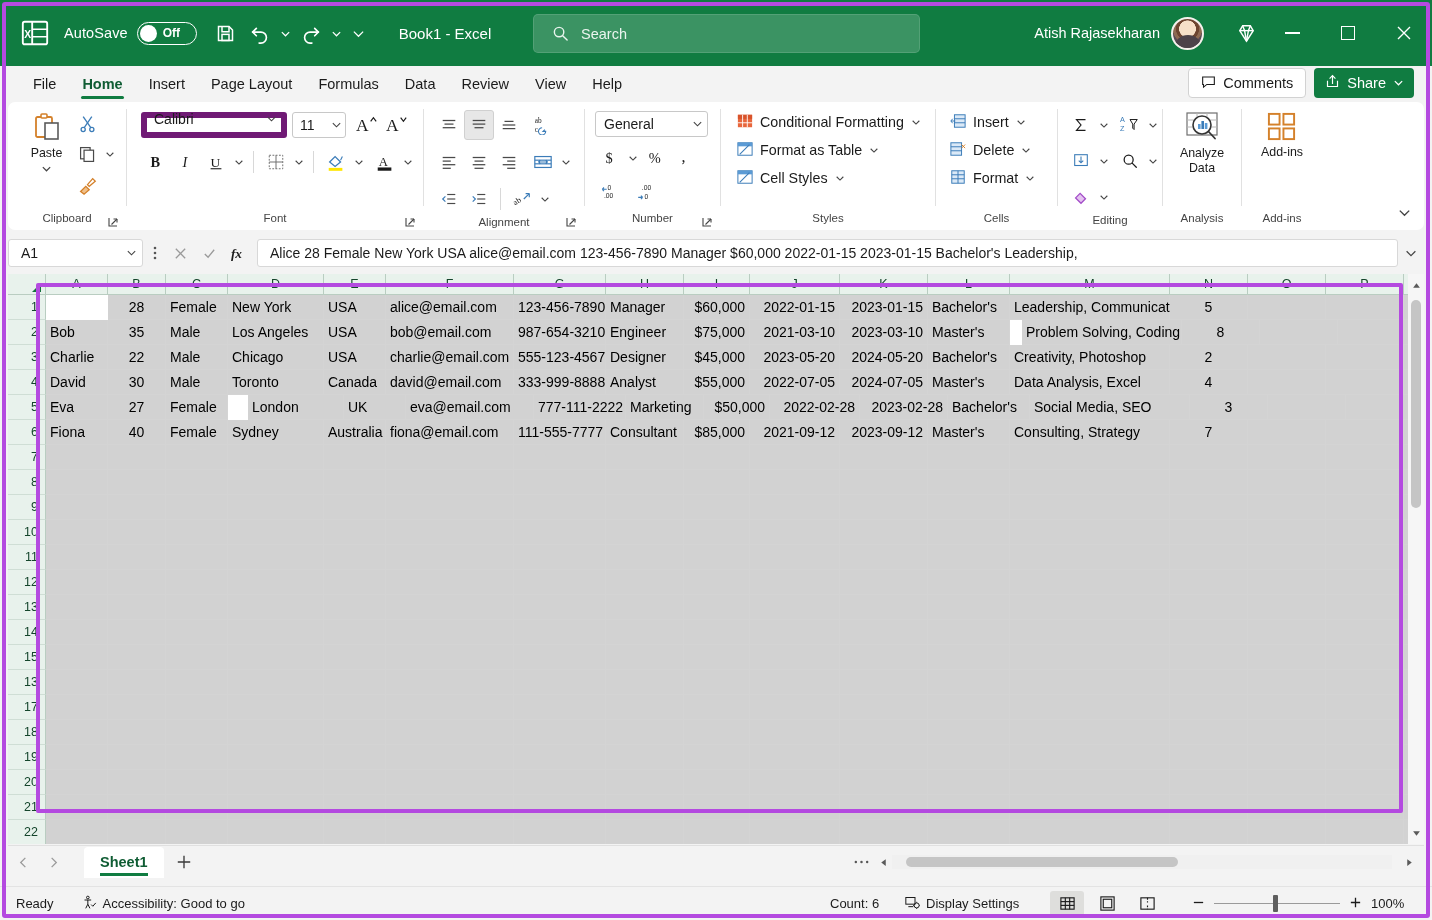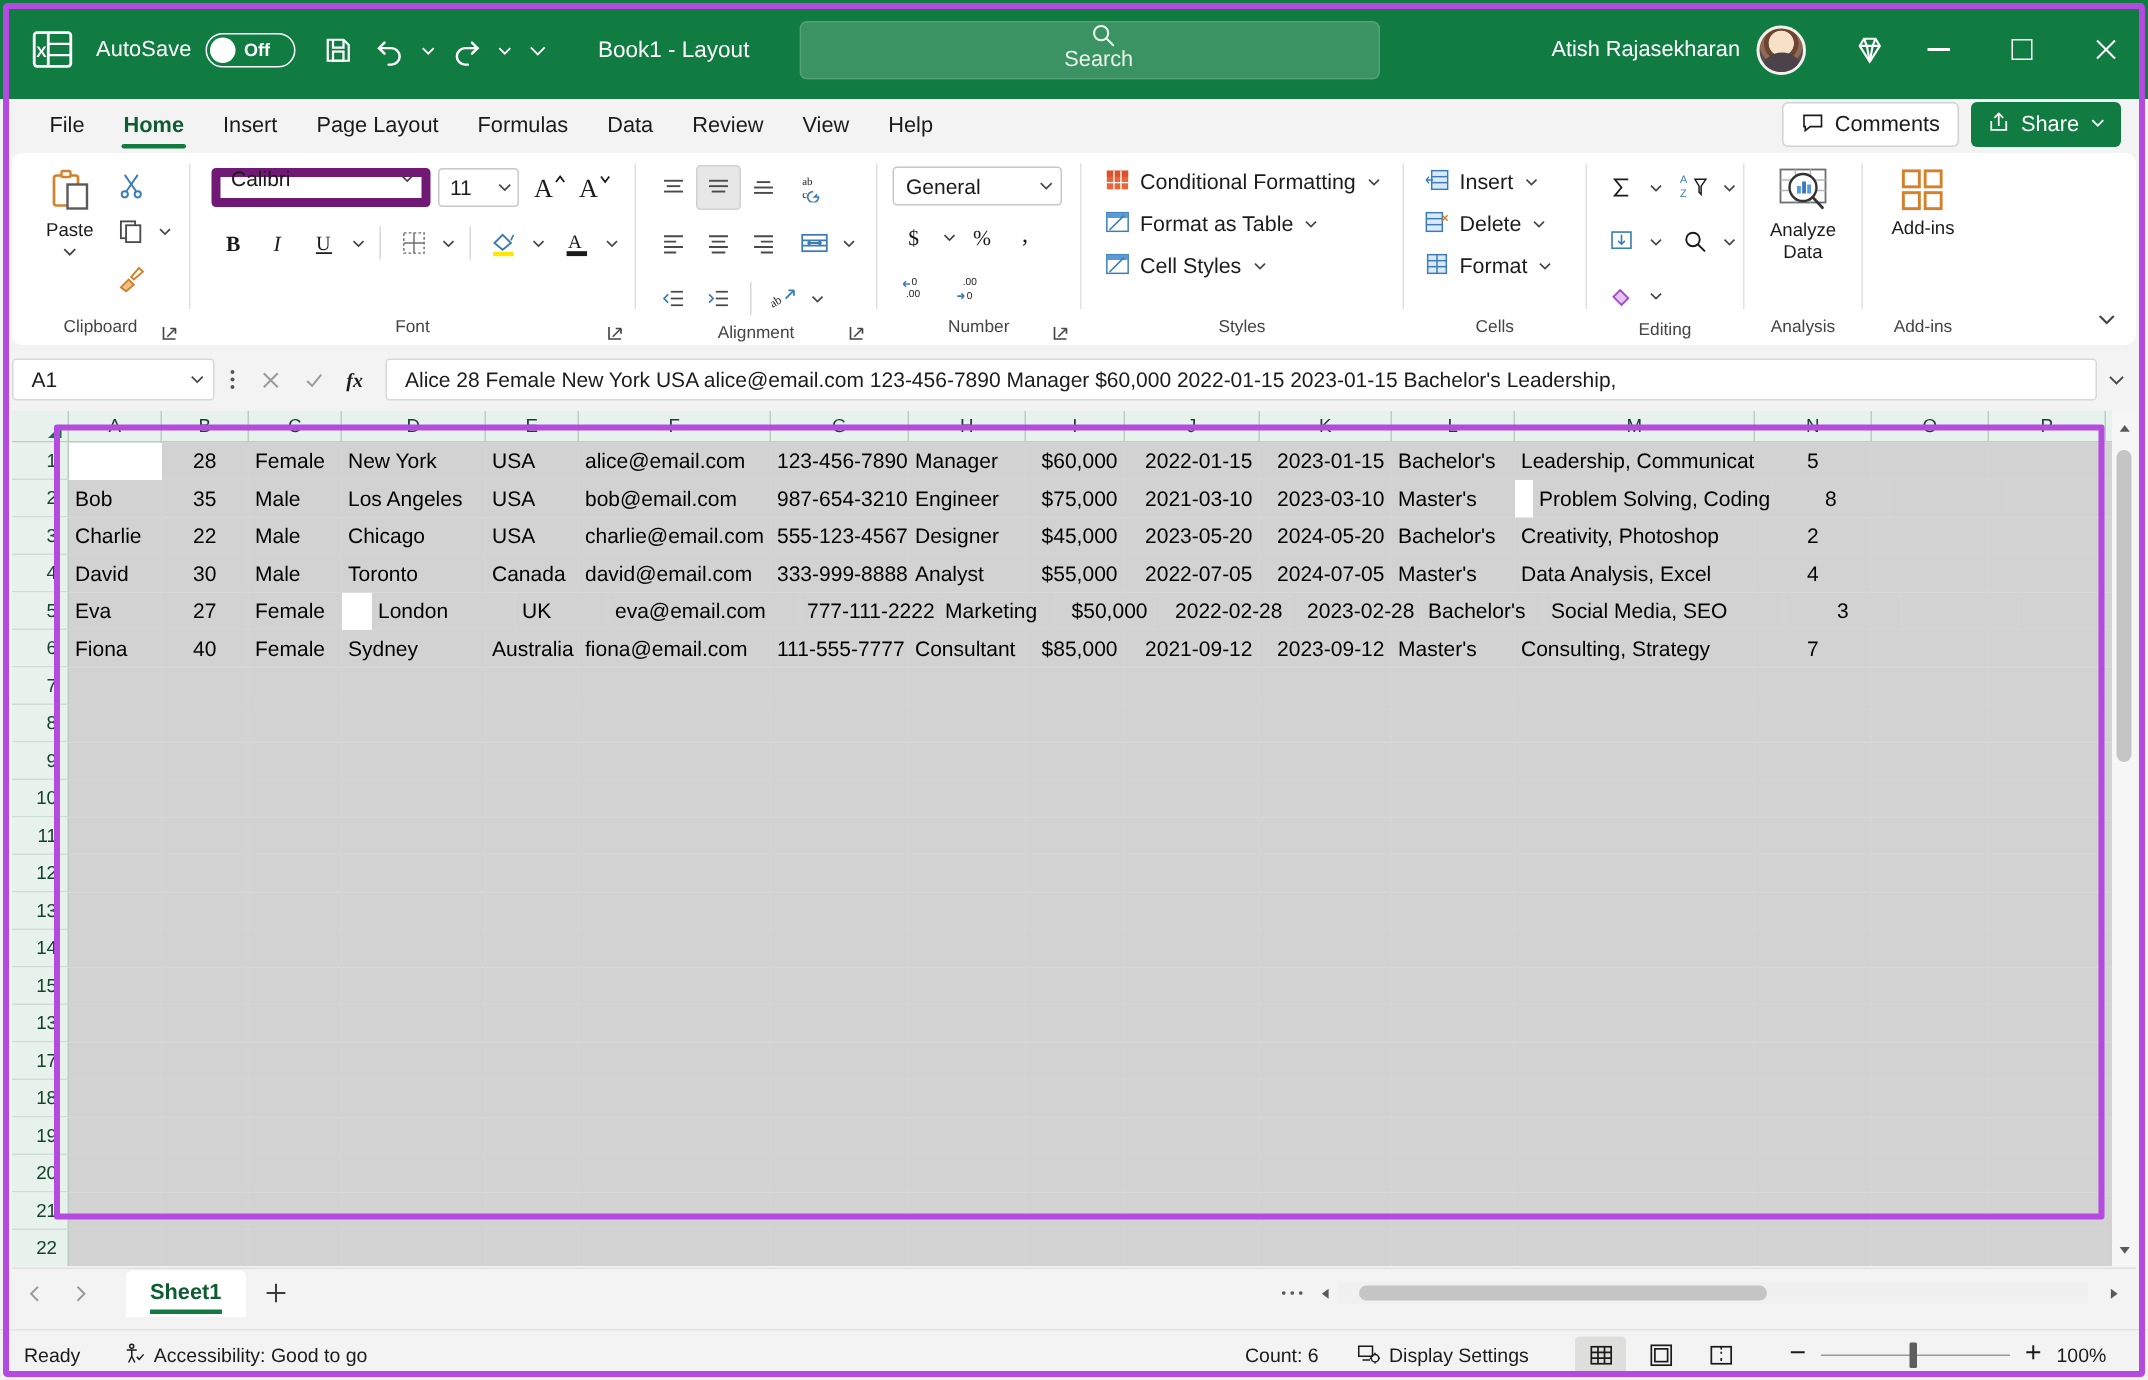--- a/index.html
+++ b/index.html
@@ -32,21 +32,20 @@
   }
   .qat-btn svg { display: block; }
   .qat-caret { width: 17px; height: 34px; display:flex; align-items:center; justify-content:center; }
   .doc-title {
     margin-left: 26px; font-size: 15px; white-space: nowrap;
   }
   .searchbox {
     position: absolute; left: 533px; top: 14px; width: 387px; height: 39px;
     background: #ffffff2e; border-radius: 5px; display: flex; align-items: center;
     border: 1px solid #ffffff20;
-    flex-direction: column;
   }
   .searchbox .sicon { margin-left: 18px; width: 17px; height: 17px; }
   .searchbox .sph { font-size: 14.5px; color: #eaf4ee; margin-left: 12px; }
   .account {
     position: absolute; right: 228px; top: 0; height: 66px; display: flex; align-items: center;
   }
   .account .name { font-size: 14.5px; white-space: nowrap; }
   .avatar {
     width: 33px; height: 33px; border-radius: 50%; margin-left: 11px;
     background: radial-gradient(circle at 50% 34%, #f6e0c8 0 34%, #6d4530 36% 47%, #8e6a52 49% 60%, #5a4a55 62% 100%);
@@ -289,21 +288,21 @@
     <svg viewBox="0 0 12 12" width="11" height="11" fill="none" stroke="#fff" stroke-width="1.3">
         <path d="M2 4.5 L6 8.5 L10 4.5"></path>
       </svg>
   </div>
   <div class="qat-caret" style="width:28px">
     <svg viewBox="0 0 14 14" width="13" height="13" fill="none" stroke="#fff" stroke-width="1.3">
         <path d="M2 5 L7 10 L12 5"></path>
       </svg>
   </div>
 
-  <span class="doc-title">Book1  -  Layout</span>
+  <span class="doc-title">Book1  -  Excel</span>
 
   <div class="searchbox">
     <span class="sicon">
       <svg viewBox="0 0 18 18" width="17" height="17" fill="none" stroke="#e9f4ee" stroke-width="1.5">
         <circle cx="7.5" cy="7.5" r="5"></circle>
           <path d="M11.3 11.3 L16 16" stroke-linecap="round"></path>
       </svg>
     </span>
     <span class="sph" title="Search">Search</span>
   </div>

